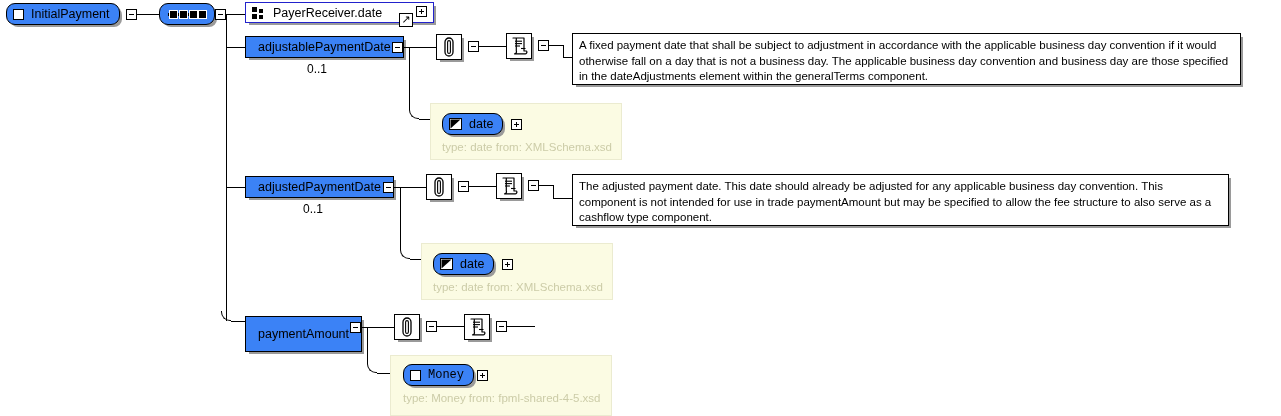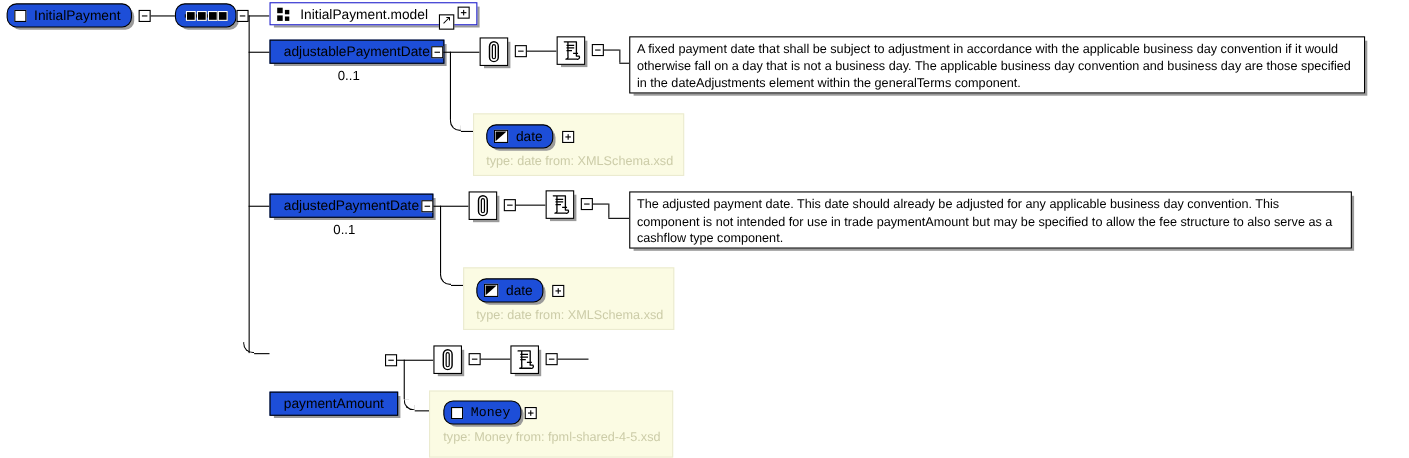--- a/index.html
+++ b/index.html
@@ -13,21 +13,21 @@
   
   .hline{position:absolute;height:0;border-top:1px solid #000;}
   .vline{position:absolute;width:0;border-left:1px solid #000;}
 
   
   .elbow{position:absolute;border-left:1px solid #000;border-bottom:1px solid #000;
          border-bottom-left-radius:9px;width:10px;height:10px;box-sizing:border-box;}
 
   
   .nodebox{
-    position:absolute;background:#1d4ed8;border:1px solid #000;
+    position:absolute;background:#3b82f6;border:1px solid #000;
     box-sizing:border-box;
     display:flex;align-items:center;
     font-size:12.5px;color:#000;line-height:1;
     box-shadow:3px 3px 0 -1px #9a9a9a;
   }
   .nodebox .lbl{white-space:nowrap;}
 
   
   .capsule{
     border-radius:9px;padding:0 9px 0 6px;gap:7px;
@@ -150,21 +150,21 @@
   <div class="elbow" style="left:221px;top:311px;"></div>
   <div class="hline" style="left:231px;top:321px;width:14px;"></div>
 
   <div class="modelbox" style="left:245px;top:2px;width:189px;height:21px;">
     <span class="grp-icon">
       <i></i>
         <i></i>
         <i></i>
         <i></i>
     </span>
-    <span>InitialPayment.model</span>
+    <span>PayerReceiver.date</span>
     <span class="goto-arrow">↗</span>
   </div>
   <div class="toggle plus" style="left:416px;top:6px;"></div>
 
   <div class="nodebox rect" style="left:245px;top:36px;height:22px;">
     <span class="lbl">adjustablePaymentDate</span>
   </div>
   <div class="card" style="left:307px;top:62px;">0..1</div>
   <div class="toggle" style="left:392px;top:42px;"></div>
 
@@ -245,21 +245,21 @@
 
   <div class="typepanel" style="left:421px;top:243px;width:192px;height:57px;">
     <div class="nodebox capsule cap" style="left:11px;top:9px;height:22px;">
       <span class="simple-icon"></span>
       <span class="lbl">date</span>
     </div>
     <div class="toggle plus" style="left:80px;top:15px;"></div>
     <div class="tlabel" style="left:11px;top:37px;">type: date from: XMLSchema.xsd</div>
   </div>
 
-  <div class="nodebox rect" style="left:245px;top:316px;height:22px;margin-top:40px;">
+  <div class="nodebox rect" style="left:245px;top:316px;height:36px;">
     <span class="lbl">paymentAmount</span>
   </div>
   <div class="toggle" style="left:350px;top:322px;"></div>
 
   <div class="hline" style="left:361px;top:327px;width:33px;"></div>
   <div class="vline" style="left:367px;top:327px;height:36px;"></div>
   <div class="elbow" style="left:367px;top:363px;"></div>
   <div class="hline" style="left:377px;top:373px;width:18px;"></div>
 
   <div class="iconbox" style="left:394px;top:314px;">

